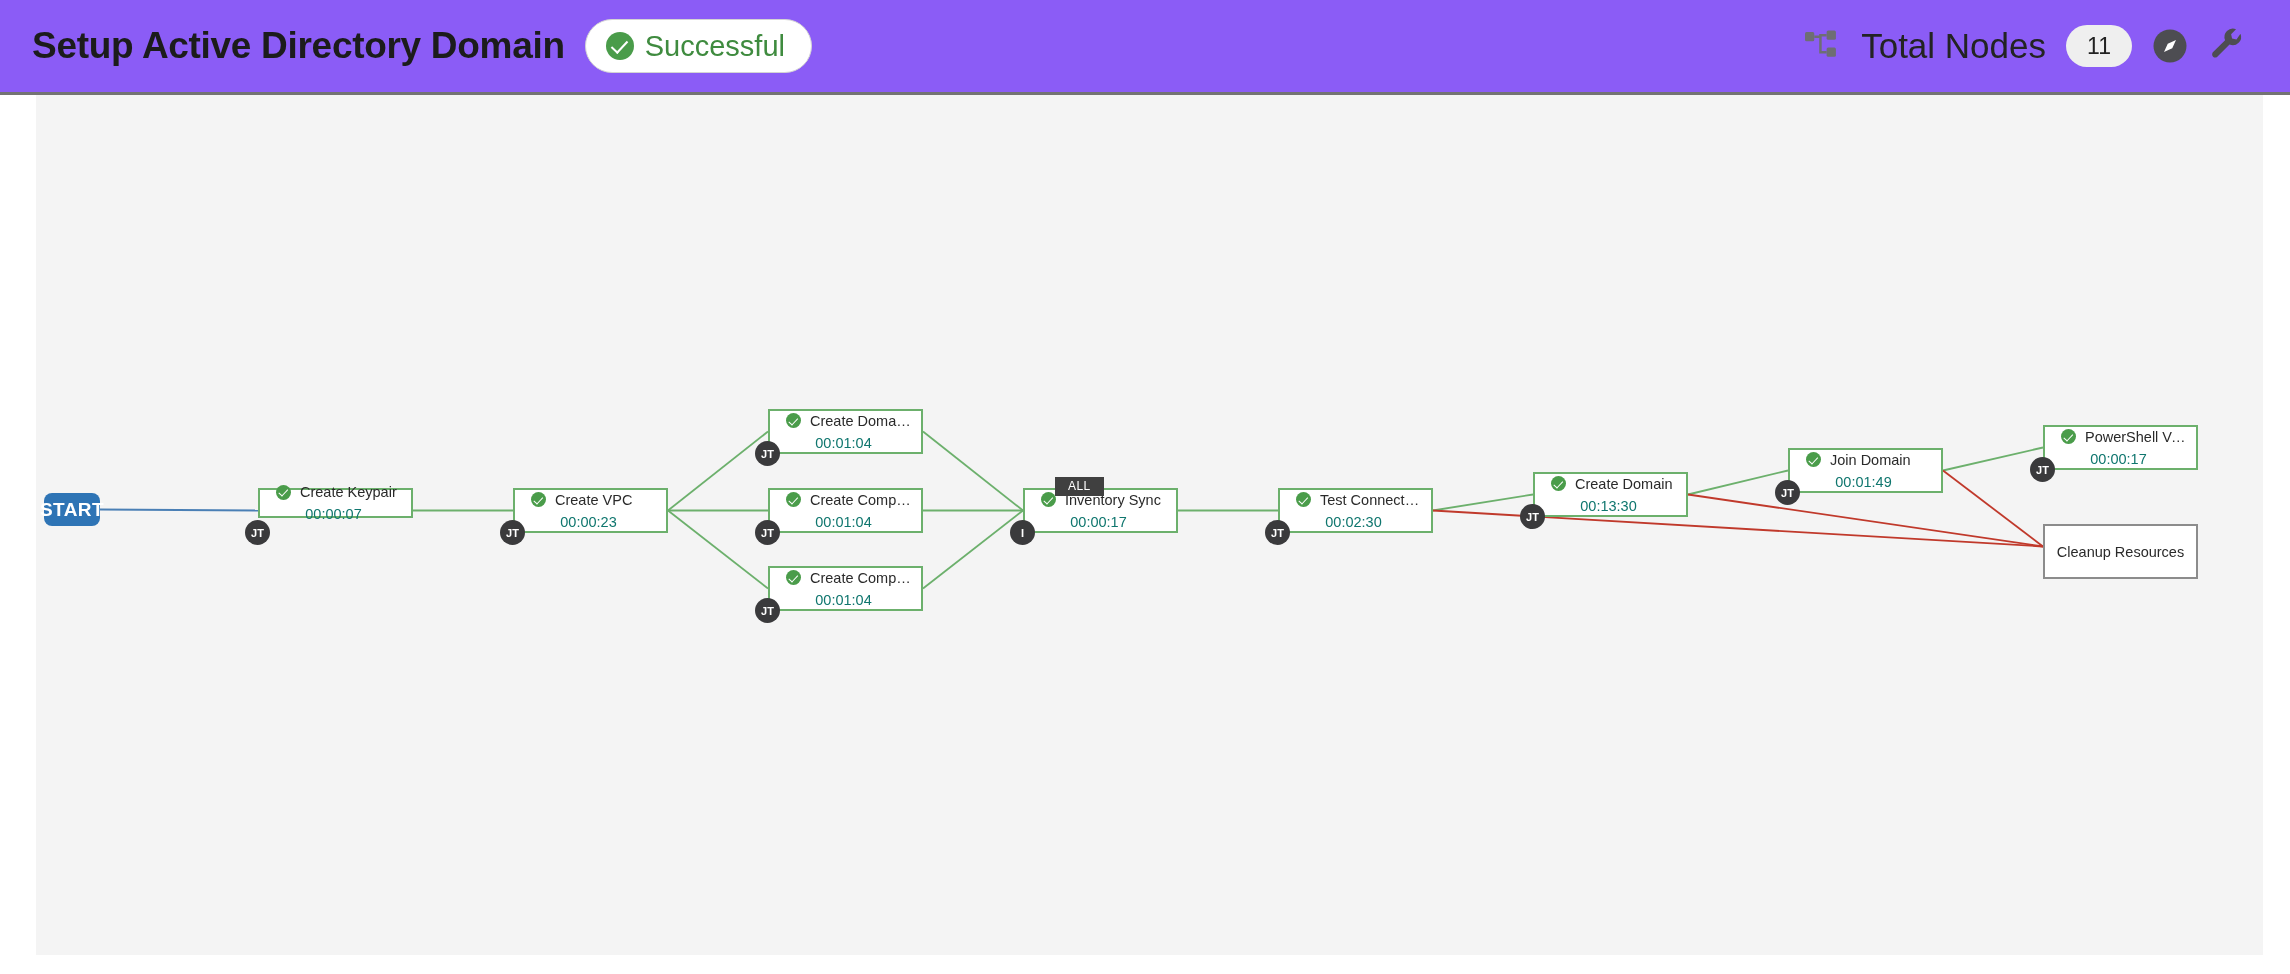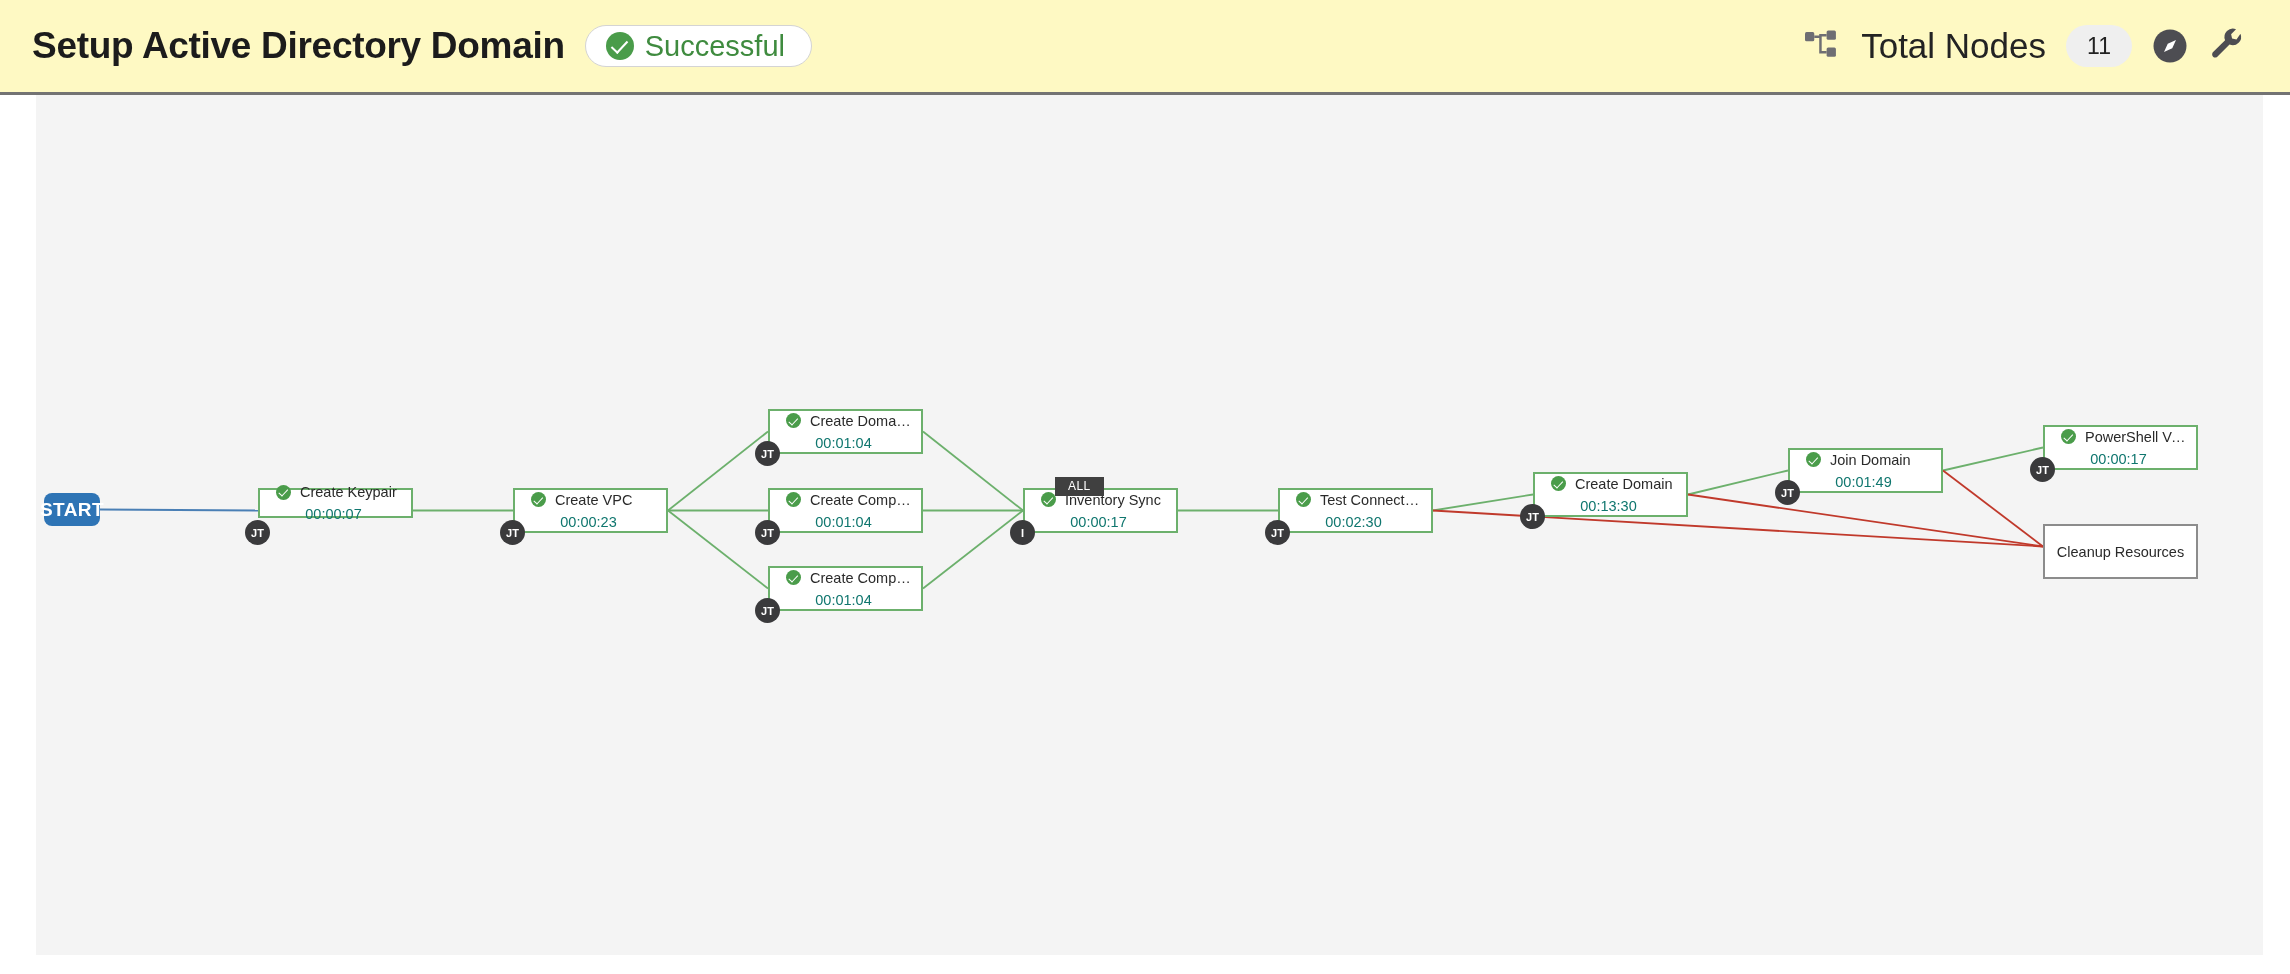--- a/index.html
+++ b/index.html
@@ -13,42 +13,42 @@
     font-family: "Liberation Sans", sans-serif;
     overflow: hidden;
   }
 
   
   .header {
     position: absolute;
     left: 0; top: 0;
     width: 2290px;
     height: 92px;
-    background: #fef9c3;
+    background: #8b5cf6;
     display: flex;
     align-items: center;
   }
   .header-left {
     display: flex;
     align-items: center;
     margin-left: 32px;
     gap: 20px;
   }
   .wf-title {
     font-size: 37px;
     font-weight: bold;
     color: #1c1c1c;
     letter-spacing: -0.3px;
     white-space: nowrap;
   }
   .status-pill {
     display: inline-flex;
     align-items: center;
     gap: 11px;
-    height: 42px;
+    height: 54px;
     padding: 0 26px 0 20px;
     border: 1px solid #d4d4d4;
     border-radius: 28px;
     background: #ffffff;
   }
   .status-pill .label {
     font-size: 29px;
     color: #3f8b3f;
     white-space: nowrap;
   }

